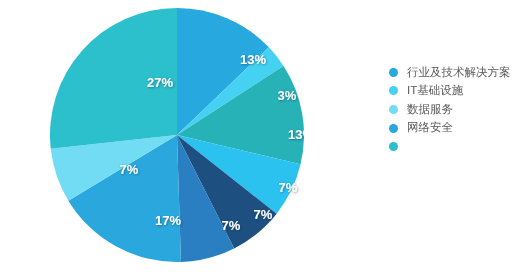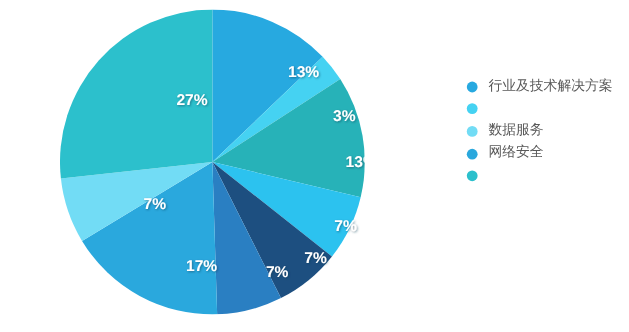--- a/index.html
+++ b/index.html
@@ -105,20 +105,21 @@
     </svg>
   </div>
 
   <div id="legend">
       <div class="legend-row">
         <span class="legend-dot" style="background: rgb(39, 169, 224);"></span>
         <span class="legend-label">行业及技术解决方案</span>
       </div>
       <div class="legend-row">
         <span class="legend-dot" style="background: rgb(69, 210, 242);"></span>
+        <span class="legend-label">IT基础设施</span>
       </div>
       <div class="legend-row">
         <span class="legend-dot" style="background: rgb(114, 220, 245);"></span>
         <span class="legend-label">数据服务</span>
       </div>
       <div class="legend-row">
         <span class="legend-dot" style="background: rgb(42, 168, 221);"></span>
         <span class="legend-label">网络安全</span>
       </div>
       <div class="legend-row">

